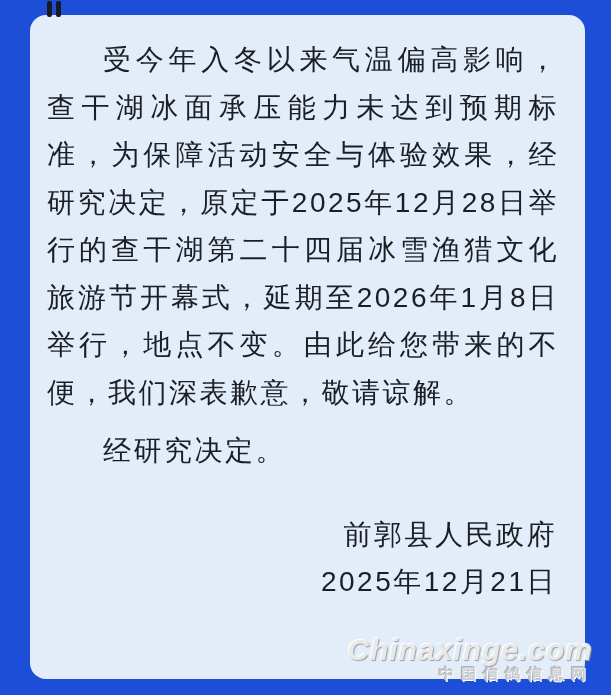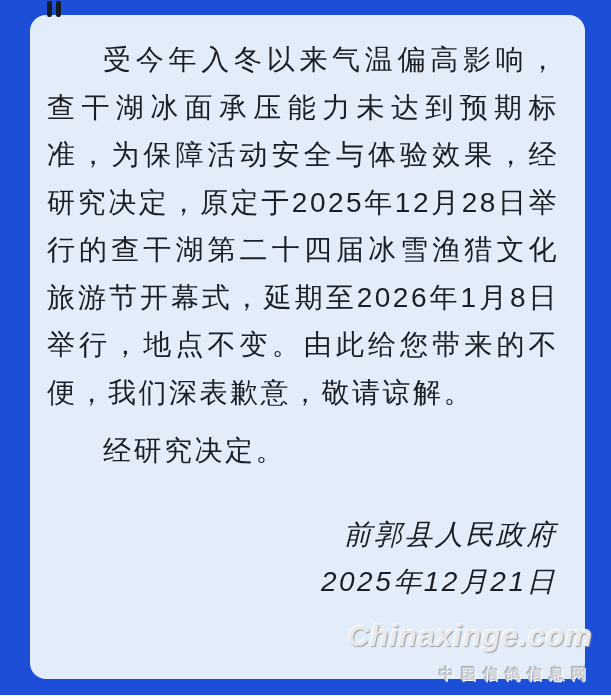--- a/index.html
+++ b/index.html
@@ -55,42 +55,41 @@
     margin-top: 11px;
   }
   .signature-block {
     margin-top: 36px;
     text-align: right;
     padding-right: 2px;
     font-size: 28px;
     line-height: 47.5px;
     letter-spacing: 2.5px;
     font-weight: 500;
-    font-style: italic;
   }
   
   .watermark {
     position: absolute;
     right: 18px;
     bottom: 12px;
     text-align: right;
     z-index: 3;
     pointer-events: none;
   }
   .watermark .wm-site {
     font-size: 30px;
     font-weight: bold;
     font-style: italic;
     color: #e9e9ea;
     text-shadow: 1px 1px 1px #9aa0a8, -1px -1px 1px #ffffff;
     letter-spacing: 1px;
     line-height: 26px;
   }
   .watermark .wm-cn {
-    margin-top: 16px;
+    margin-top: 2px;
     font-size: 15px;
     font-weight: bold;
     color: #c9ccd2;
     text-shadow: 1px 1px 0 #ffffff, -1px -1px 0 #aab0b8;
     letter-spacing: 7px;
     line-height: 18px;
   }
 </style>
 </head>
 <body>

